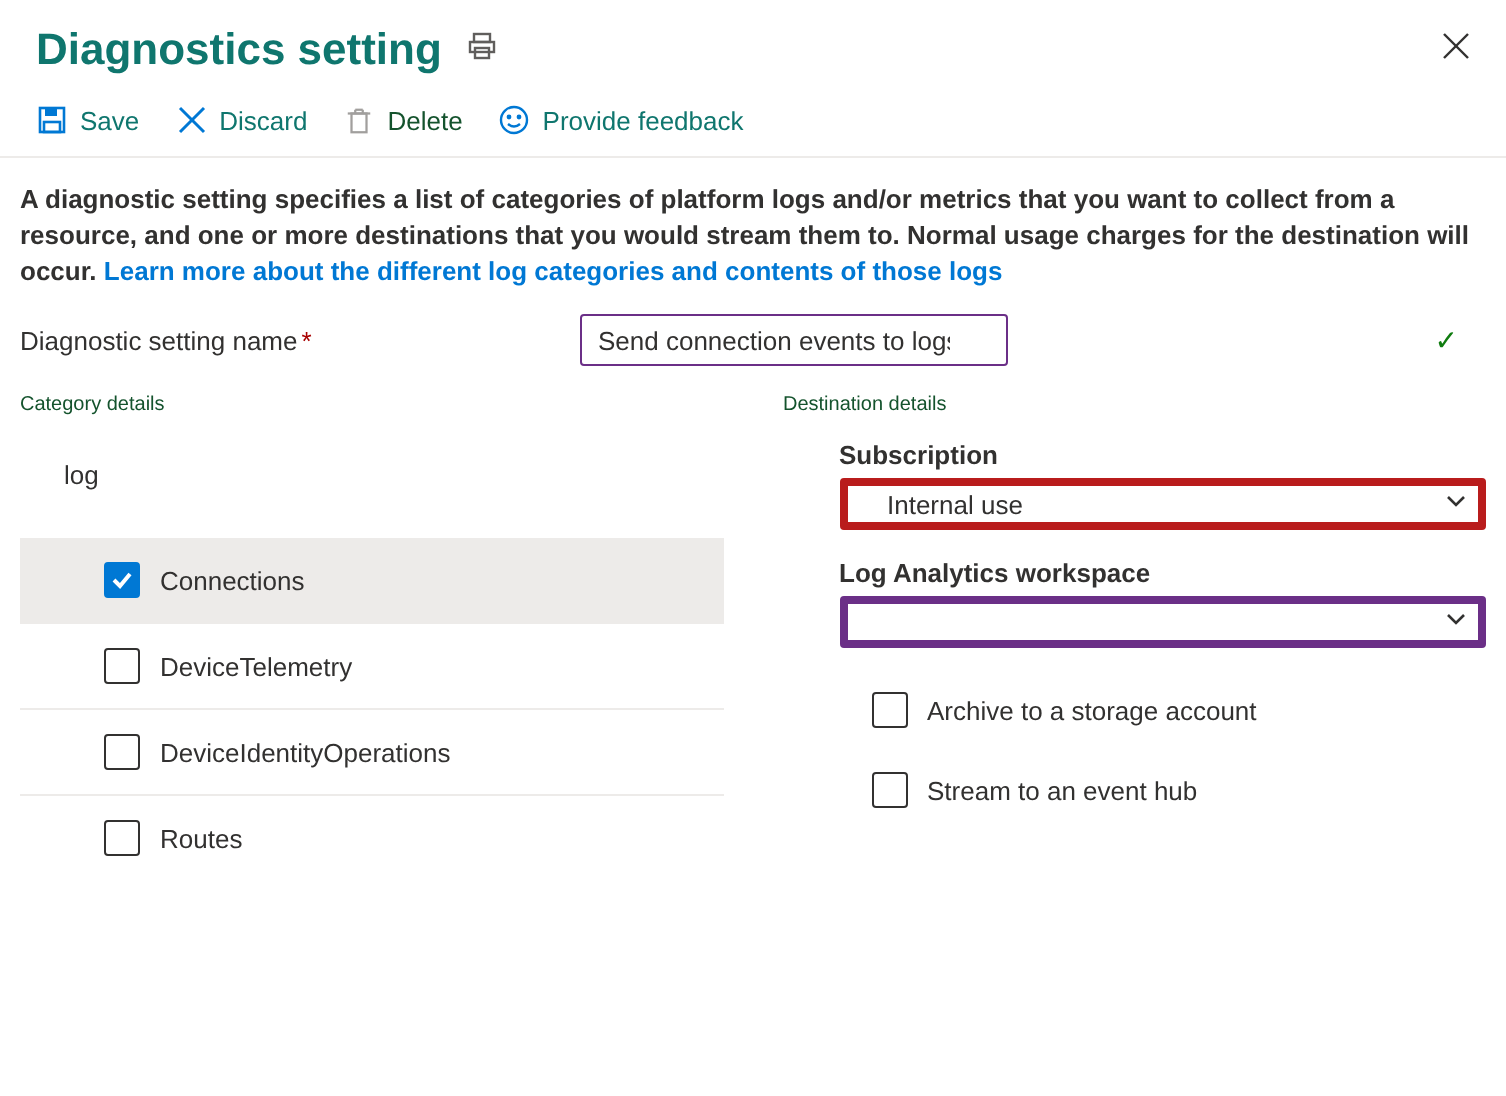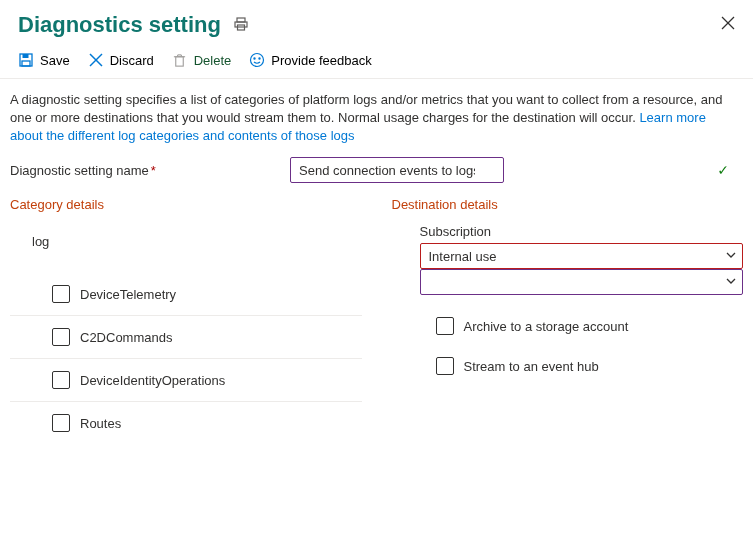--- a/index.html
+++ b/index.html
@@ -38,32 +38,33 @@
     gap: 18px;
     padding: 6px 18px 10px 18px;
     border-bottom: 1px solid #edebe9;
   }
   .toolbar-item {
     display: inline-flex;
     align-items: center;
     gap: 6px;
     font-size: 13px;
     cursor: pointer;
-    color: #000000;
+    color: #0f766e;
   }
   .toolbar-item.disabled { color: #14532d; cursor: default; }
   .toolbar-item .ticon { width:16px; height:16px; display:inline-flex; align-items:center; justify-content:center; }
   .blue { color: #0078d4; }
   .grey { color: #a19f9d; }
 
   .description {
     padding: 12px 18px 8px 10px;
     font-size: 13px;
     line-height: 18px;
     color: #323130;
+    font-weight: bold;
   }
   .description a { color: #0078d4; text-decoration: none; }
 
   .field-row {
     display: flex;
     align-items: center;
     padding: 4px 10px 14px 10px;
   }
   .field-label {
     width: 280px;
@@ -89,22 +90,22 @@
   .input-valid { border-color:#6b2f87; }
 
   .columns {
     display: flex;
     padding: 0 10px;
     gap: 30px;
   }
   .col-left { flex: 1; }
   .col-right { flex: 1; }
   .section-title {
-    font-size: 13px;
-    color: #c2410c;
+    font-size: 10px;
+    color: #14532d;
     margin-bottom: 12px;
   }
   .log-subtitle {
     padding: 10px 0 24px 22px;
     font-size: 13px;
   }
   .log-list { }
   .log-row {
     display: flex;
     align-items: center;
@@ -138,27 +139,28 @@
     padding: 4px 0 8px 18px;
     margin-bottom: 10px;
   }
   .dest-sub {
     padding-left: 28px;
     margin-bottom: 14px;
   }
   .dest-sub-label {
     font-size: 13px;
     margin: 8px 0 4px 0;
+    font-weight: bold;
   }
   .select {
     width: 100%;
-    border: 1px solid #b91c1c;
+    border: 4px solid #b91c1c;
     border-radius: 2px;
     height: 26px;
-    padding: 0 24px 0 8px;
+    padding: 0 24px 0 20px;
     font-size: 13px;
     background: #fff;
     position: relative;
     display:flex; align-items:center;
     cursor:pointer;
   }
   .select.purple { border-color:#6b2f87; }
   .select .chev {
     position:absolute; right:6px; top:50%; transform:translateY(-50%);
     font-size:11px; color:#323130;
@@ -247,27 +249,31 @@
     <span class="check">✓</span>
   </div>
 </div>
 
 <div class="columns">
 
   <div class="col-left">
     <div class="section-title">Category details</div>
     <div class="log-subtitle">log</div>
     <div class="log-list">
+      <div class="log-row selected">
+        <span class="cbox checked">
+          <svg viewBox="0 0 12 12" stroke="#fff" stroke-width="2" fill="none">
+              <polyline points="2,6 5,9 10,3"></polyline>
+            </svg>
+        </span>
+        <span class="row-label">Connections</span>
+      </div>
       <div class="log-row">
         <span class="cbox"></span>
         <span class="row-label">DeviceTelemetry</span>
-      </div>
-      <div class="log-row">
-        <span class="cbox"></span>
-        <span class="row-label">C2DCommands</span>
       </div>
       <div class="log-row">
         <span class="cbox"></span>
         <span class="row-label">DeviceIdentityOperations</span>
       </div>
       <div class="log-row last">
         <span class="cbox"></span>
         <span class="row-label">Routes</span>
       </div>
     </div>
@@ -281,20 +287,21 @@
       <div class="dest-sub-label">Subscription</div>
       <div class="select">
         <span>Internal use</span>
         <span class="chev">
           <svg width="10" height="10" viewBox="0 0 10 10" stroke="#323130" stroke-width="1.3" fill="none">
               <polyline points="1,3 5,7 9,3"></polyline>
             </svg>
         </span>
       </div>
 
+      <div class="dest-sub-label" style="margin-top:14px">Log Analytics workspace</div>
       <div class="select purple">
         <span class="chev">
           <svg width="10" height="10" viewBox="0 0 10 10" stroke="#323130" stroke-width="1.3" fill="none">
               <polyline points="1,3 5,7 9,3"></polyline>
             </svg>
         </span>
       </div>
     </div>
 
     <div class="dest-checkbox-row">

